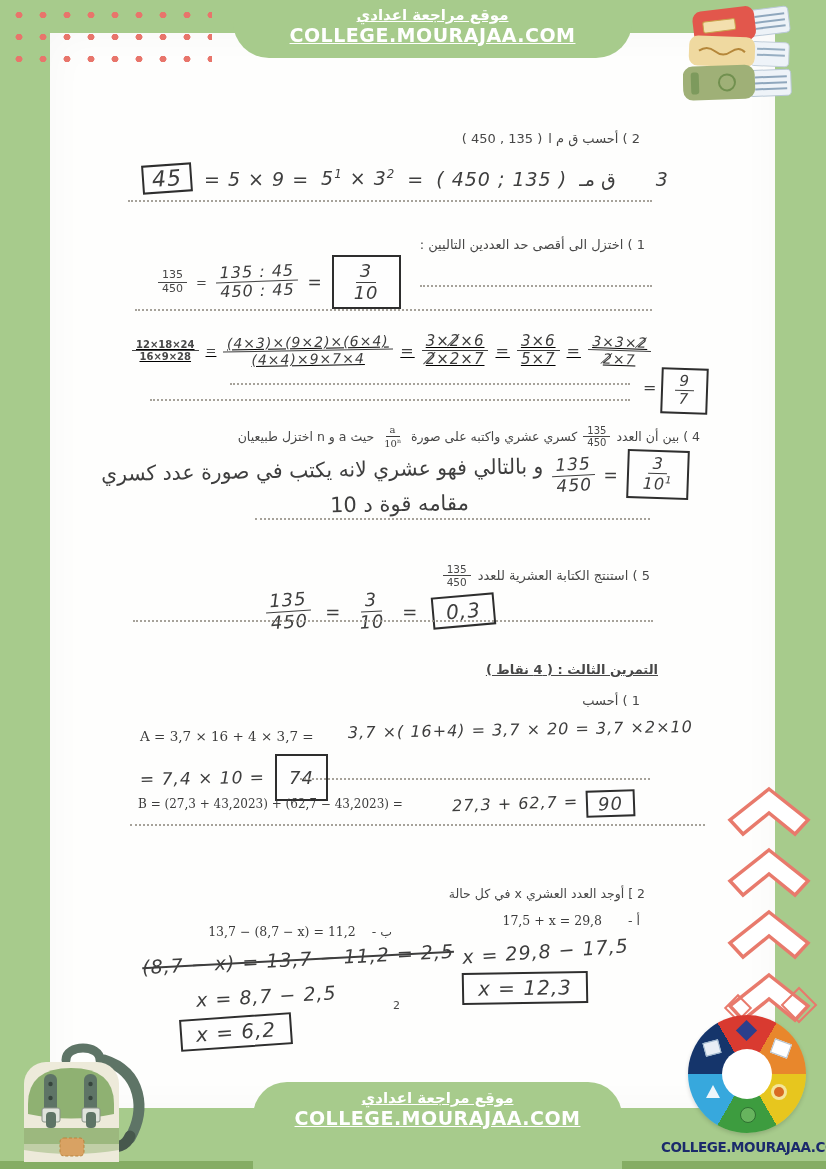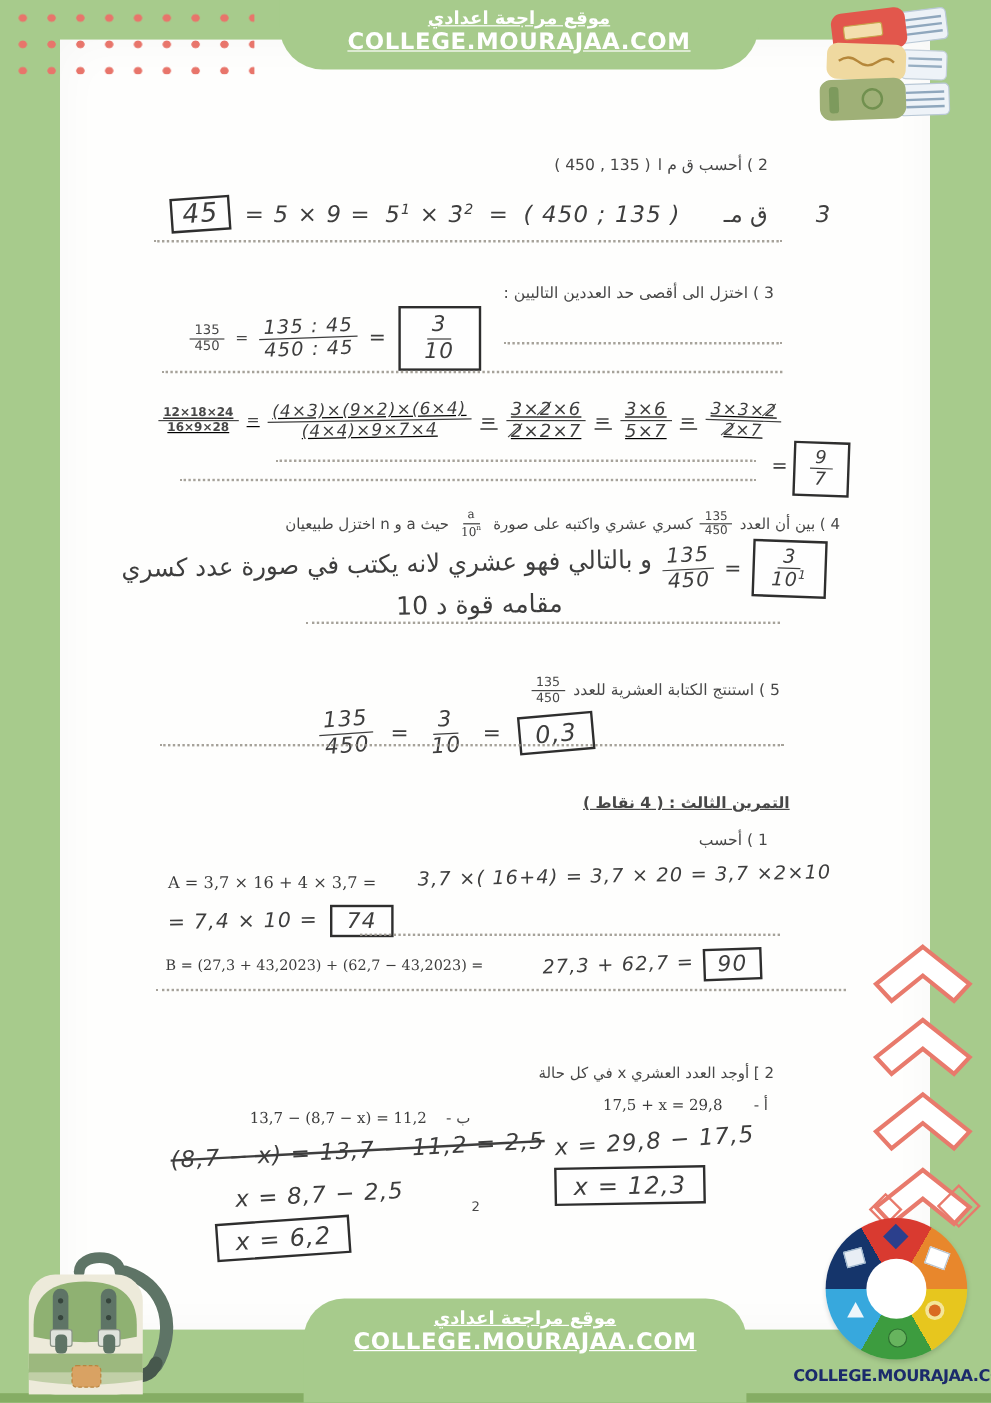--- a/index.html
+++ b/index.html
@@ -99,26 +99,26 @@
     <span>2 ) أحسب ق م ا</span>
     <span dir="ltr">( 450 , 135 )</span>
   </div>
 
   <div class="abs hw row" style="left:142px;top:164px;font-size:19px;gap:12px;">
     <span class="abox" style="transform:rotate(-4deg);font-size:22px;">45</span>
     <span>= 5 × 9 =</span>
     <span><span>5</span><sup>1</sup> <span>×</span> <span>3</span><sup>2</sup></span>
     <span>=</span>
     <span>( 450 ; 135 )</span>
-    <span style="font-style:normal;margin-left:24px;">ق مـ</span>
+    <span style="font-style:normal;">ق مـ</span>
     <span style="margin-left:28px;">3</span>
   </div>
   <div class="abs dotline" style="left:128px;top:200px;width:524px;"></div>
 
-  <div class="abs printed rtl" style="right:181px;top:237px;">3 ) اختزل الى أقصى حد العددين التاليين :</div>
+  <div class="abs printed rtl" style="right:181px;top:237px;">1 ) اختزل الى أقصى حد العددين التاليين :</div>
 
   <div class="abs row" style="left:158px;top:255px;">
     <span class="frac printed" style="font-size:11px;">
       <span class="num">135</span>
         <span class="den">450</span>
     </span>
     <span class="printed">=</span>
     <span class="frac hw" style="font-size:16px;transform:rotate(-2deg);">
       <span class="num">135 : 45</span>
         <span class="den">450 : 45</span>
@@ -225,21 +225,21 @@
   <div class="abs dotline" style="left:133px;top:620px;width:520px;"></div>
 
   <div class="abs printed rtl underl" style="right:168px;top:662px;font-weight:bold;font-size:13px;">التمرين الثالث : ( 4 نقاط )</div>
 
   <div class="abs printed rtl" style="right:186px;top:693px;">1 ) أحسب</div>
 
   <div class="abs pmath" style="left:140px;top:728px;font-size:13.5px;">A = 3,7 × 16 + 4 × 3,7 =</div>
   <div class="abs hw" style="left:348px;top:720px;font-size:16px;transform:rotate(-1deg);white-space:nowrap;">3,7 ×( 16+4) = 3,7 × 20 = 3,7 ×2×10</div>
   <div class="abs row" style="left:140px;top:754px;gap:10px;">
     <span class="hw" style="font-size:17px;transform:rotate(-1deg);">= 7,4 × 10 =</span>
-    <span class="abox hw" style="font-size:18px;padding:1px 12px;">74</span>
+    <span class="abox hw" style="font-size:18px;padding:11px 12px;">74</span>
   </div>
   <div class="abs dotline" style="left:300px;top:778px;width:350px;"></div>
 
   <div class="abs pmath" style="left:138px;top:797px;font-size:12px;text-align:right;">B = (27,3 + 43,2023) + (62,7 − 43,2023) =</div>
   <div class="abs row" style="left:452px;top:790px;gap:8px;">
     <span class="hw" style="font-size:16px;transform:rotate(-2deg);">27,3 + 62,7 =</span>
     <span class="abox hw" style="font-size:18px;padding:1px 10px;transform:rotate(-2deg);">90</span>
   </div>
   <div class="abs dotline" style="left:130px;top:824px;width:575px;"></div>
 

